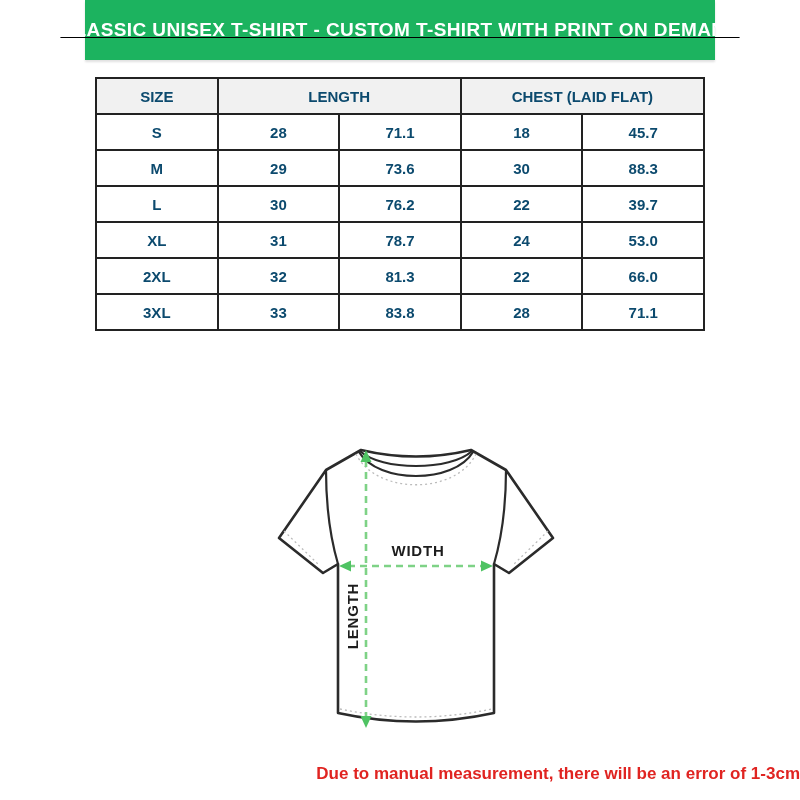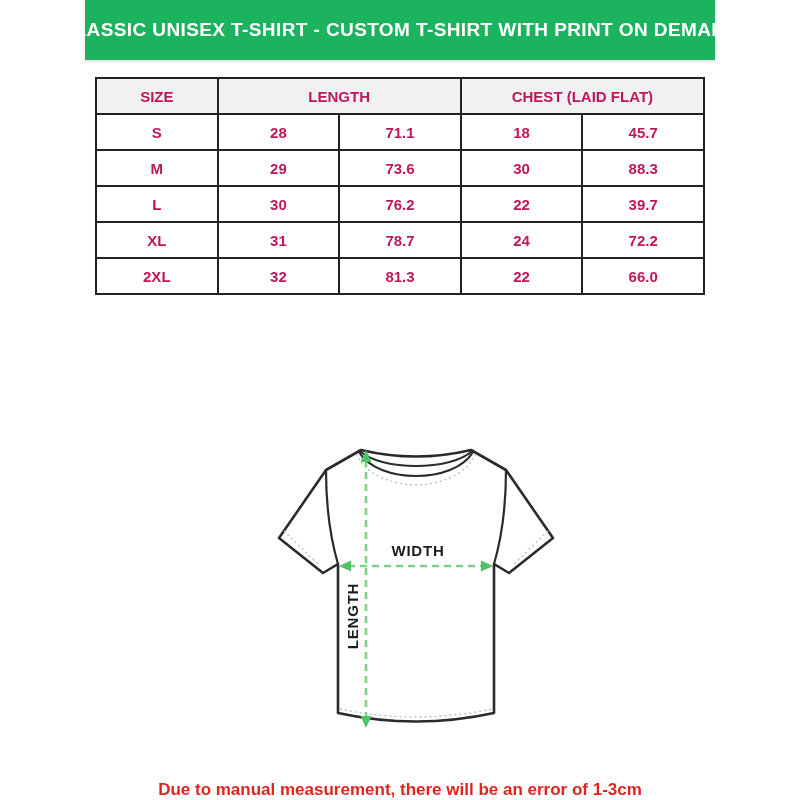--- a/index.html
+++ b/index.html
@@ -5,51 +5,52 @@
   * { margin: 0; padding: 0; box-sizing: border-box; }
   html, body { width: 800px; background: #ffffff; font-family: "Liberation Sans", sans-serif; }
   .page { position: relative; width: 800px; height: 800px; background: #ffffff; overflow: hidden; }
 
   
   .banner {
     position: absolute; top: 0; left: 85px; width: 630px; height: 60px;
     background: #1cb35f;
     display: flex; align-items: center; justify-content: center;
     box-shadow: 0 2px 2px rgba(0,0,0,0.12);
+    text-decoration: underline;
   }
   .banner-title {
     color: #ffffff; font-weight: bold; font-size: 19px; letter-spacing: 0.4px;
     text-align: center; white-space: nowrap;
   }
 
   
   .size-table-wrap { position: absolute; top: 77px; left: 95px; width: 610px; }
   table.size-chart {
     width: 100%; border-collapse: collapse; table-layout: fixed;
     border: 2px solid #222222;
   }
   table.size-chart th, table.size-chart td {
     border: 2px solid #222222;
     height: 36px;
     text-align: center; vertical-align: middle;
-    font-size: 15px; font-weight: bold; color: #be185d;
+    font-size: 15px; font-weight: bold; color: #0c4a6e;
     background: #ffffff;
   }
   table.size-chart th { background: #f1f1f1; }
   td.shade { background: #f1f1f1; }
 
   
   .diagram { position: absolute; top: 438px; left: 256px; width: 320px; height: 312px; }
   .diagram svg { display: block; width: 320px; height: 312px; }
   .svg-label { font-family: "Liberation Sans", sans-serif; font-size: 15px; font-weight: bold; fill: #1d1d1d; letter-spacing: 0.8px; }
 
   
   .footer-note {
     position: absolute; top: 764px; left: 0; width: 800px;
-    text-align: center; color: #e02421; font-size: 17px; font-weight: bold; margin-top: 16px;
+    text-align: right; color: #e02421; font-size: 17px; font-weight: bold;
   }
 </style>
 </head>
 <body>
 
 <div class="page">
 
   <div class="banner">
     <div class="banner-title">CLASSIC UNISEX T-SHIRT - CUSTOM T-SHIRT WITH PRINT ON DEMAND</div>
   </div>
@@ -83,28 +84,35 @@
           <td>30</td>
           <td class="shade">76.2</td>
           <td>22</td>
           <td class="shade">39.7</td>
         </tr>
         <tr>
           <td class="shade">XL</td>
           <td>31</td>
           <td class="shade">78.7</td>
           <td>24</td>
-          <td class="shade">72.2</td>
+          <td class="shade">53.0</td>
         </tr>
         <tr>
           <td class="shade">2XL</td>
           <td>32</td>
           <td class="shade">81.3</td>
           <td>22</td>
           <td class="shade">66.0</td>
+        </tr>
+        <tr>
+          <td class="shade">3XL</td>
+          <td>33</td>
+          <td class="shade">83.8</td>
+          <td>28</td>
+          <td class="shade">71.1</td>
         </tr>
       </tbody>
     </table>
   </div>
 
   <div class="diagram">
     <svg viewBox="0 0 320 312" xmlns="http://www.w3.org/2000/svg">
 
       <g>
         <path d="M 105,12

